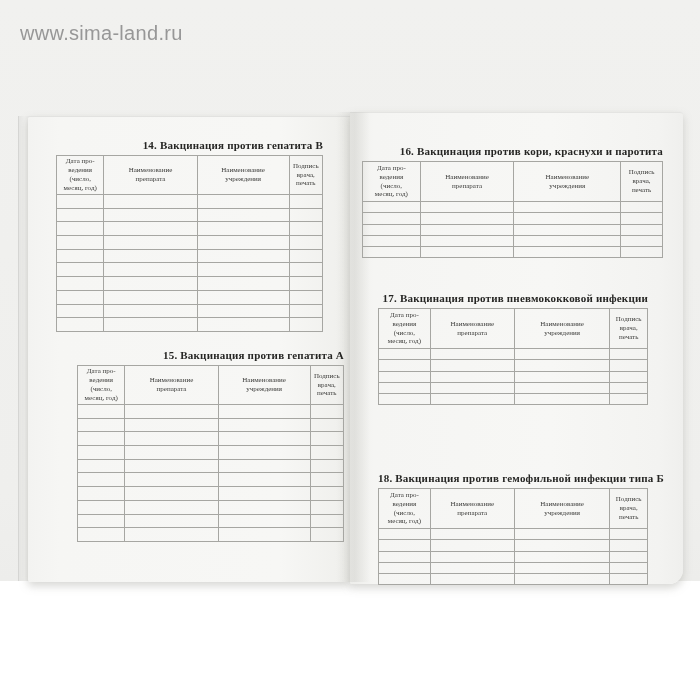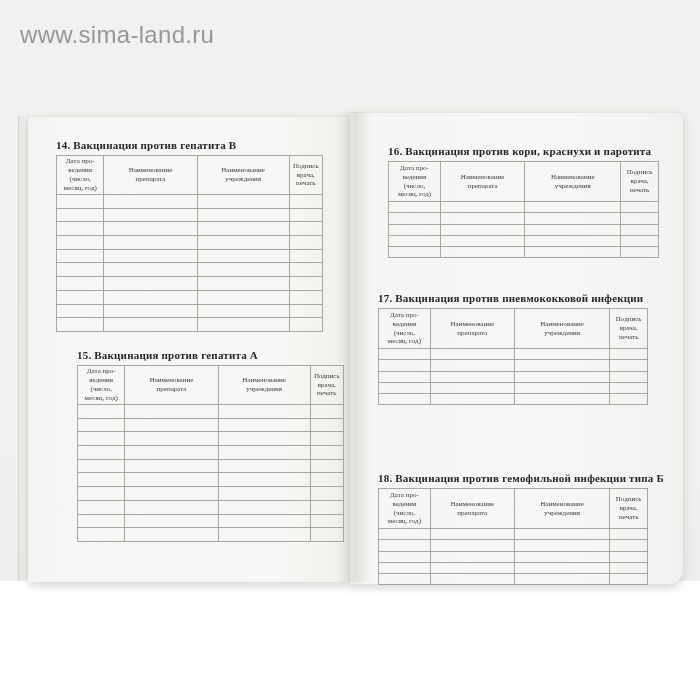--- a/index.html
+++ b/index.html
@@ -17,21 +17,21 @@
   }
   
   .backdrop {
     position: absolute; left: 0; top: 0;
     width: 700px; height: 581px;
     background: linear-gradient(180deg, #f1f1ef 0%, #efefed 85%, #ededeb 100%);
   }
   .watermark {
     position: absolute; left: 20px; top: 22px;
     font-family: "Liberation Sans", sans-serif;
-    font-size: 24px; line-height: 1.1;
+    font-size: 20px; line-height: 1.1;
     color: #979797; letter-spacing: 0.3px;
   }
   
   .booklet { position: absolute; left: 18px; top: 112px; width: 665px; height: 471px; }
   .cover-edge {
     position: absolute; left: 0; top: 4px; width: 13px; height: 465px;
     background: linear-gradient(90deg, #e6e6e4 0%, #efefed 45%, #e9e9e7 75%, #f2f2f0 100%);
     border-left: 1px solid #d6d6d4;
     box-shadow: inset -1px 0 0 #dcdcda;
   }
@@ -51,21 +51,21 @@
     border-top: 1px solid #e4e4e2;
     border-radius: 0 3px 14px 2px;
   }
   .spine {
     position: absolute; left: 318px; top: 0; width: 34px; height: 470px;
     background: linear-gradient(90deg, rgba(120,120,112,0) 0%, rgba(120,120,112,0.10) 45%, rgba(120,120,112,0.12) 55%, rgba(120,120,112,0) 100%);
   }
   
   .tbl-block { position: absolute; }
   .tbl-title {
-    text-align: left;
+    text-align: right;
     font-weight: bold;
     font-size: 11px;
     letter-spacing: 0.2px;
     color: #262624;
     white-space: nowrap;
     margin-bottom: 4px;
   }
   table.grid {
     border-collapse: collapse;
     table-layout: fixed;
@@ -95,21 +95,21 @@
   .grid-right th:nth-child(2) { width: 31.5%; }
   .grid-right th:nth-child(3) { width: 36%;   }
   .grid-right th:nth-child(4) { width: 13.5%; }
   .grid-left th  { height: 36px; }
   .grid-right th { height: 37px; }
   .grid-left td  { height: 12.7px; }
   .grid-right td { height: 10.3px; }
   
   .tb14 { left: 56px;  top: 139px; width: 267px; }
   .tb15 { left: 56px;  top: 349px; width: 267px; margin-left: 21px; }
-  .tb16 { left: 388px; top: 145px; width: 271px; }
+  .tb16 { left: 362px; top: 145px; width: 301px; }
   .tb17 { left: 378px; top: 292px; width: 270px; }
   .tb18 { left: 378px; top: 437px; width: 270px; margin-top: 35px; }
 </style>
 </head>
 <body>
 
 <div class="scene">
 
   <div class="backdrop"></div>
 

